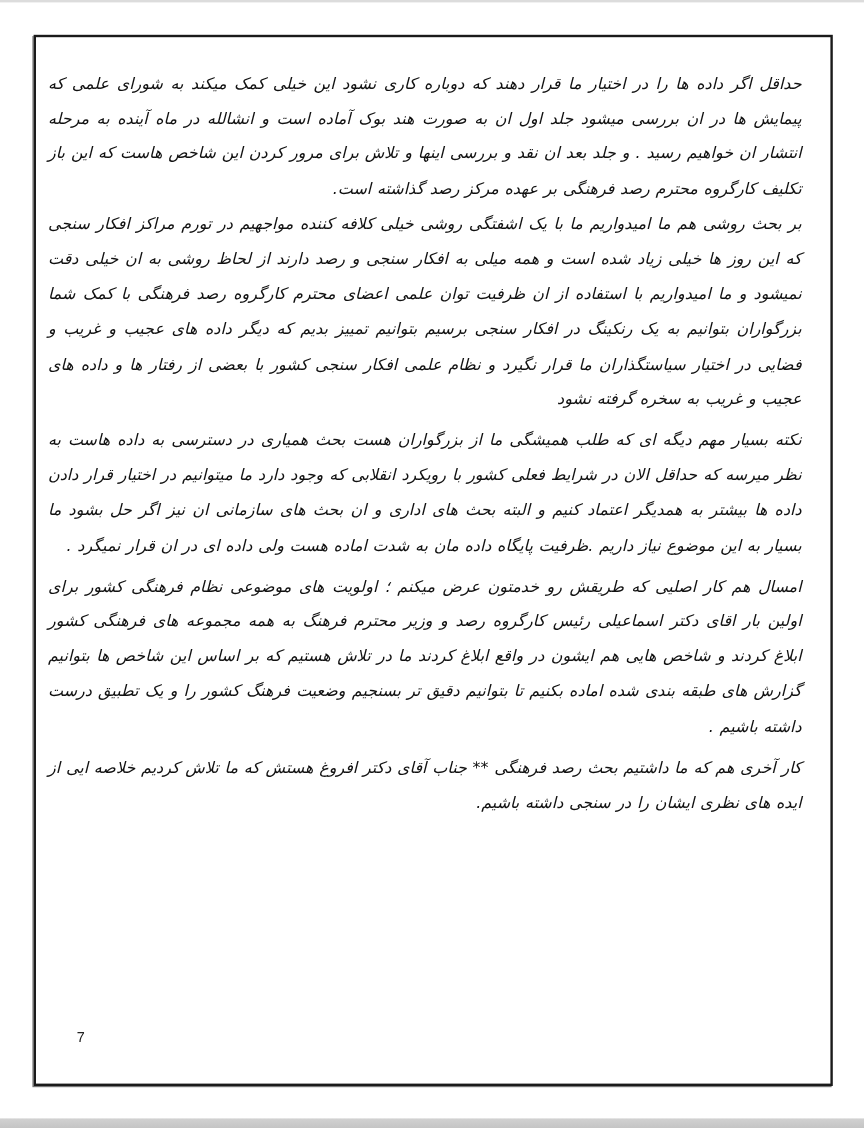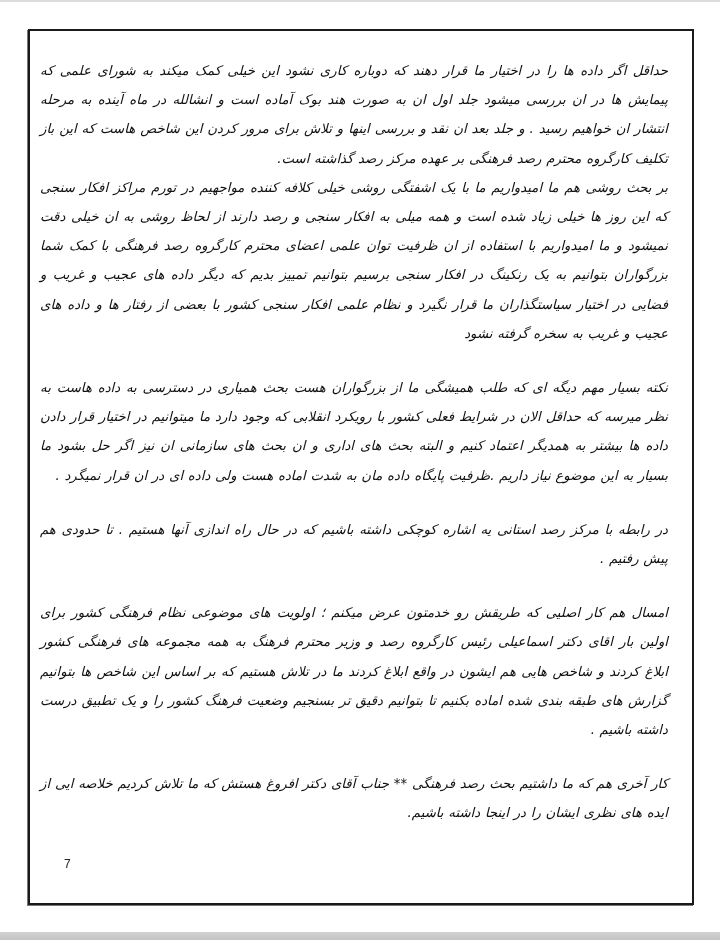--- a/index.html
+++ b/index.html
@@ -43,21 +43,21 @@
     font-size: 13.3px;
     line-height: 29.2px;
     word-spacing: 0.5px;
   }
   .para {
     margin: 0;
     padding: 0;
     font-style: italic;
   }
   .para.gap {
-    margin-top: 25px;
+    margin-top: 5px;
   }
   .page-number {
     position: absolute;
     left: 34px;
     top: 826px;
     font-family: "Liberation Sans", sans-serif;
     font-size: 12px;
     color: #222;
     direction: ltr;
   }
@@ -73,20 +73,19 @@
 </head>
 <body>
 
 <div class="top-strip"></div>
 
 <div class="page-frame">
   <div class="page-body" style="left:10px; right:24px; top:25px;">
     <p class="para">حداقل اگر داده ها را در اختیار ما قرار دهند که دوباره کاری نشود این خیلی کمک میکند به شورای علمی که پیمایش ها در ان بررسی میشود جلد اول ان به صورت هند بوک  آماده است و  انشالله در ماه آینده به مرحله انتشار ان خواهیم رسید . و جلد بعد ان نقد و بررسی اینها و تلاش برای مرور کردن این شاخص هاست که این باز تکلیف کارگروه محترم رصد فرهنگی بر عهده مرکز رصد گذاشته است.</p>
     <p class="para">بر بحث روشی هم ما امیدواریم ما با یک اشفتگی روشی خیلی کلافه کننده مواجهیم در تورم مراکز افکار سنجی که این روز ها خیلی زیاد شده است و همه میلی به افکار سنجی و رصد دارند از لحاظ روشی به ان خیلی دقت نمیشود و ما امیدواریم با استفاده از ان ظرفیت توان علمی اعضای محترم کارگروه رصد فرهنگی با کمک شما بزرگواران بتوانیم به یک رنکینگ در افکار سنجی برسیم بتوانیم تمییز بدیم که دیگر داده های عجیب و غریب و فضایی در اختیار سیاستگذاران ما قرار نگیرد و نظام علمی افکار سنجی کشور با بعضی از رفتار ها و داده های عجیب و غریب به سخره گرفته نشود</p>
     <p class="para gap">نکته بسیار مهم دیگه ای که طلب همیشگی ما از بزرگواران هست بحث همیاری در دسترسی به داده هاست  به نظر میرسه که حداقل الان در شرایط فعلی کشور با رویکرد انقلابی که وجود دارد ما میتوانیم در اختیار قرار دادن داده ها بیشتر به همدیگر اعتماد کنیم و البته بحث های اداری و ان بحث های سازمانی ان نیز اگر حل بشود ما بسیار به این موضوع  نیاز داریم .ظرفیت پایگاه داده مان به شدت اماده هست ولی داده ای در ان قرار نمیگرد .</p>
-    <p class="para gap">در رابطه با مرکز رصد استانی یه اشاره کوچکی داشته باشیم که در حال راه اندازی آنها هستیم . تا حدودی هم پیش رفتیم .</p>
     <p class="para gap">امسال هم کار اصلیی که طریقش رو خدمتون عرض میکنم ؛ اولویت های موضوعی نظام فرهنگی کشور برای اولین بار اقای دکتر اسماعیلی رئیس کارگروه رصد و وزیر محترم فرهنگ به همه مجموعه های فرهنگی کشور ابلاغ کردند و شاخص هایی هم ایشون در واقع ابلاغ کردند ما در تلاش هستیم که بر اساس این شاخص ها بتوانیم گزارش های طبقه بندی شده  اماده بکنیم تا بتوانیم دقیق تر بسنجیم وضعیت فرهنگ کشور را و یک تطبیق درست داشته باشیم .</p>
-    <p class="para gap">کار آخری هم که ما داشتیم بحث رصد فرهنگی ** جناب آقای دکتر افروغ هستش که ما تلاش کردیم خلاصه ایی از ایده های نظری ایشان را در اینجا داشته باشیم.</p>
+    <p class="para gap">کار آخری هم که ما داشتیم بحث رصد فرهنگی ** جناب آقای دکتر افروغ هستش که ما تلاش کردیم خلاصه ایی از ایده های نظری ایشان را در سنجی داشته باشیم.</p>
   </div>
   <div class="page-number">7</div>
 </div>
 
 <div class="bottom-bar"></div>
 
 </body></html>

